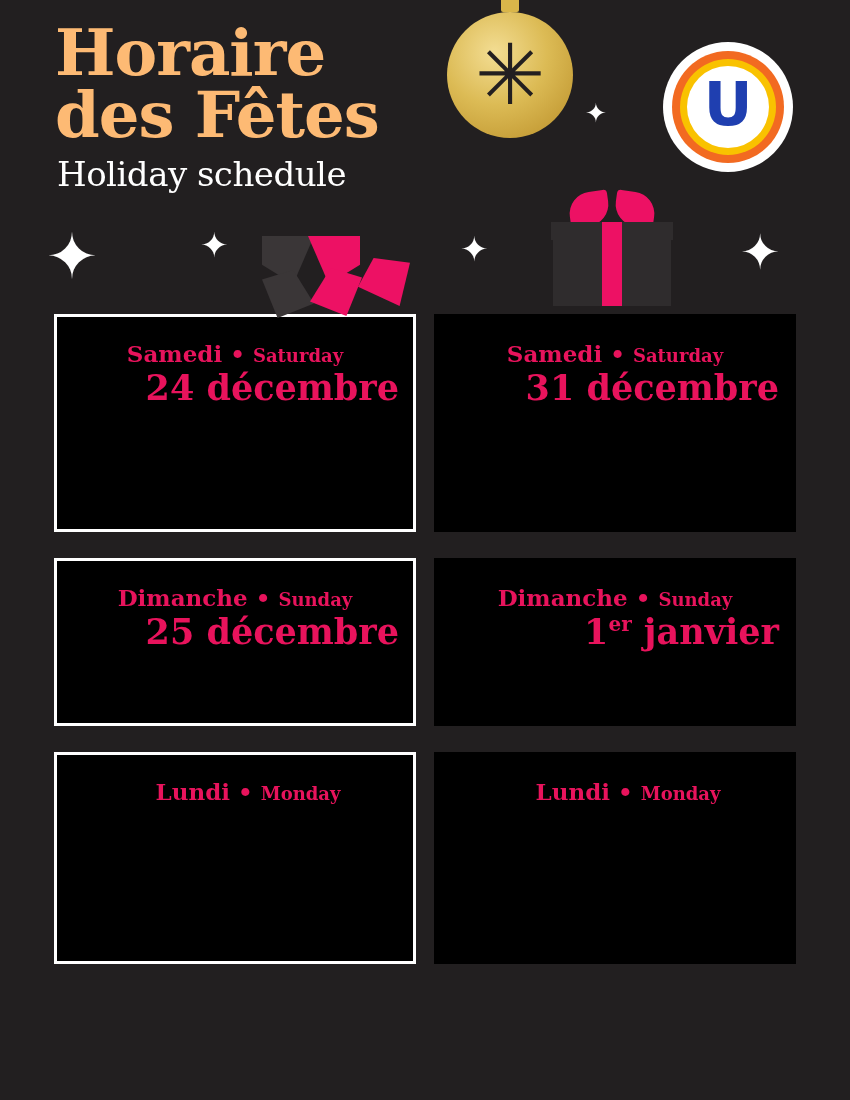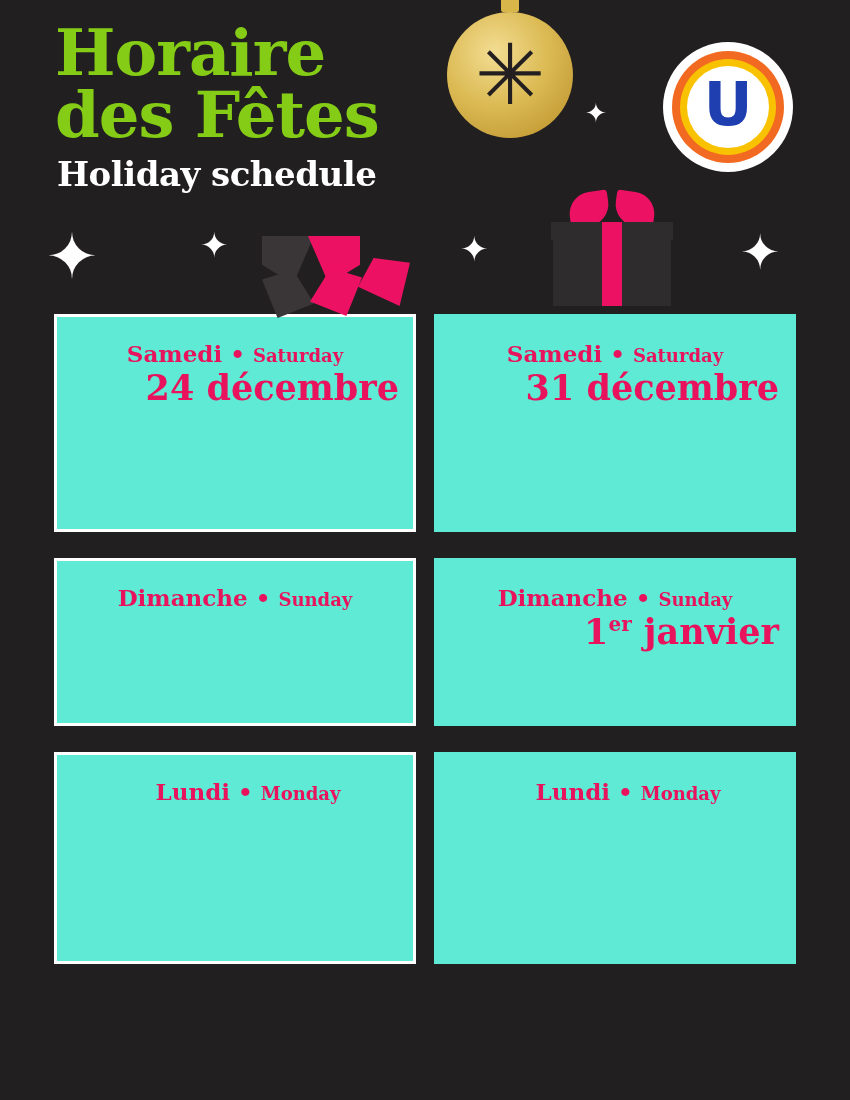--- a/index.html
+++ b/index.html
@@ -20,33 +20,33 @@
     position: relative;
     height: 310px;
   }
   .title-block {
     position: absolute;
     left: 55px;
     top: 22px;
     z-index: 5;
   }
   .title-main {
-    color: #84cc16;
+    color: #fdba74;
     font-family: "DejaVu Serif", serif;
     font-weight: bold;
     font-size: 64px;
     line-height: 0.97;
     letter-spacing: -1px;
     white-space: pre-line;
     margin: 0;
   }
   .title-sub {
     color: #ffffff;
     font-family: "DejaVu Serif", serif;
-    font-weight: bold;
+    font-weight: normal;
     font-size: 34px;
     letter-spacing: -0.5px;
     margin: 8px 0 0 2px;
   }
 
   
   .ornament {
     position: absolute;
     left: 447px;
     top: 8px;
@@ -222,21 +222,21 @@
     position: absolute;
     left: 54px;
     top: 314px;
     width: 742px;
     display: flex;
     flex-wrap: wrap;
     gap: 26px 18px;
   }
   .card {
     width: 362px;
-    background: #5eead4;
+    background: #000000;
     box-sizing: border-box;
     padding: 24px 14px 0;
     border: 3px solid #ffffff;
   }
   .card.row1 { height: 218px; }
   .card.row2 { height: 168px; }
   .card.row3 { height: 212px; padding-left: 40px; }
   .card.plain { border-color: transparent; }
   .card-day {
     text-align: center;
@@ -344,20 +344,21 @@
     <div class="card-date">31 décembre</div>
     <div class="card-hours"></div>
   </div>
 
   <div class="card row2">
     <div class="card-day">
       <span>Dimanche</span>
       <span>•</span>
       <span class="en">Sunday</span>
     </div>
+    <div class="card-date">25 décembre</div>
     <div class="card-hours"></div>
   </div>
 
   <div class="card row2 plain">
     <div class="card-day">
       <span>Dimanche</span>
       <span>•</span>
       <span class="en">Sunday</span>
     </div>
     <div class="card-date"><span>1</span><sup>er</sup><span> janvier</span></div>

